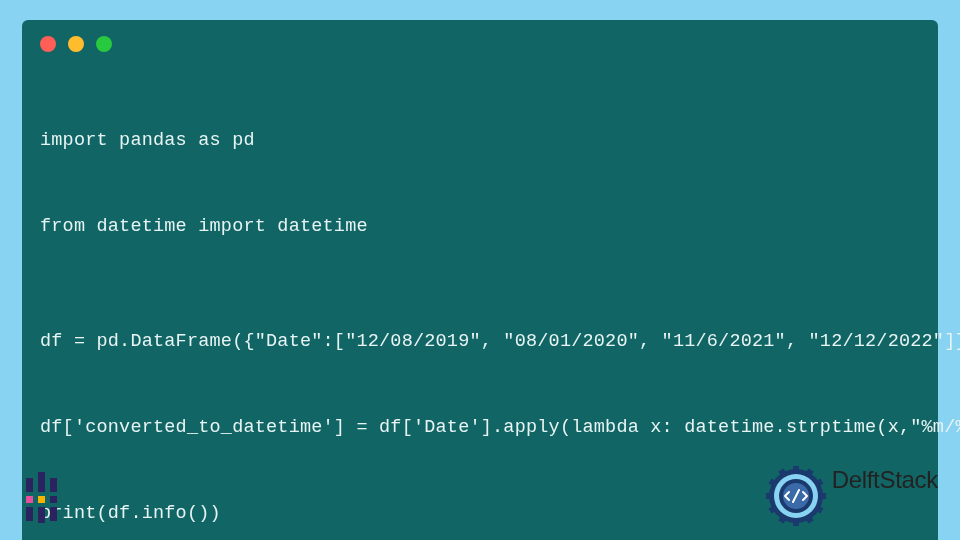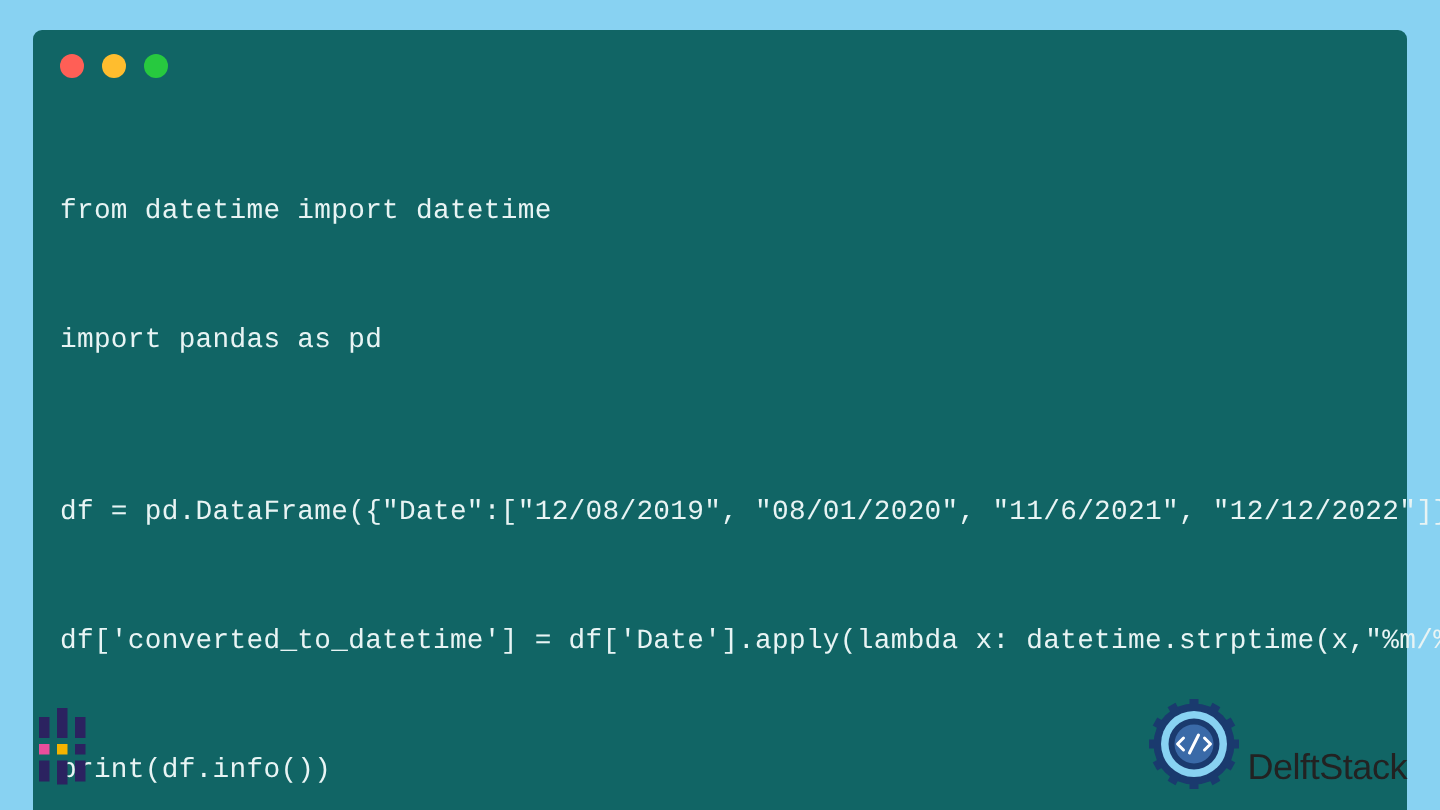--- a/index.html
+++ b/index.html
@@ -50,21 +50,21 @@
     left: 22px;
     bottom: 14px;
     width: 48px;
     height: 56px;
   }
   .logo-right {
     position: absolute;
     right: 22px;
     bottom: 14px;
     display: flex;
-    align-items: flex-end;
+    align-items: flex-start;
     gap: 6px;
   }
   .delft-gear {
     width: 60px;
     height: 60px;
   }
   .delft-text {
     font-size: 24px;
     font-weight: 500;
     color: #222;
@@ -74,22 +74,22 @@
 </head>
 <body>
 
 <div class="code-window">
   <div class="title-bar">
     <div class="dot red"></div>
     <div class="dot yellow"></div>
     <div class="dot green"></div>
   </div>
   <div class="code-area">
+    <span class="code-line">import pandas as pd</span>
     <span class="code-line">from datetime import datetime</span>
-    <span class="code-line">import pandas as pd</span>
     <span class="blank-line"></span>
     <span class="code-line">df = pd.DataFrame({"Date":["12/08/2019", "08/01/2020", "11/6/2021", "12/12/2022"]})</span>
     <span class="code-line">df['converted_to_datetime'] = df['Date'].apply(lambda x: datetime.strptime(x,"%m/%d/%Y"))</span>
     <span class="code-line">print(df.info())</span>
   </div>
 </div>
 
 <div class="logo-left">
   <svg viewBox="0 0 48 56" width="48" height="56">
     <rect x="4" y="8" width="7" height="14" fill="#2b2260"></rect>

